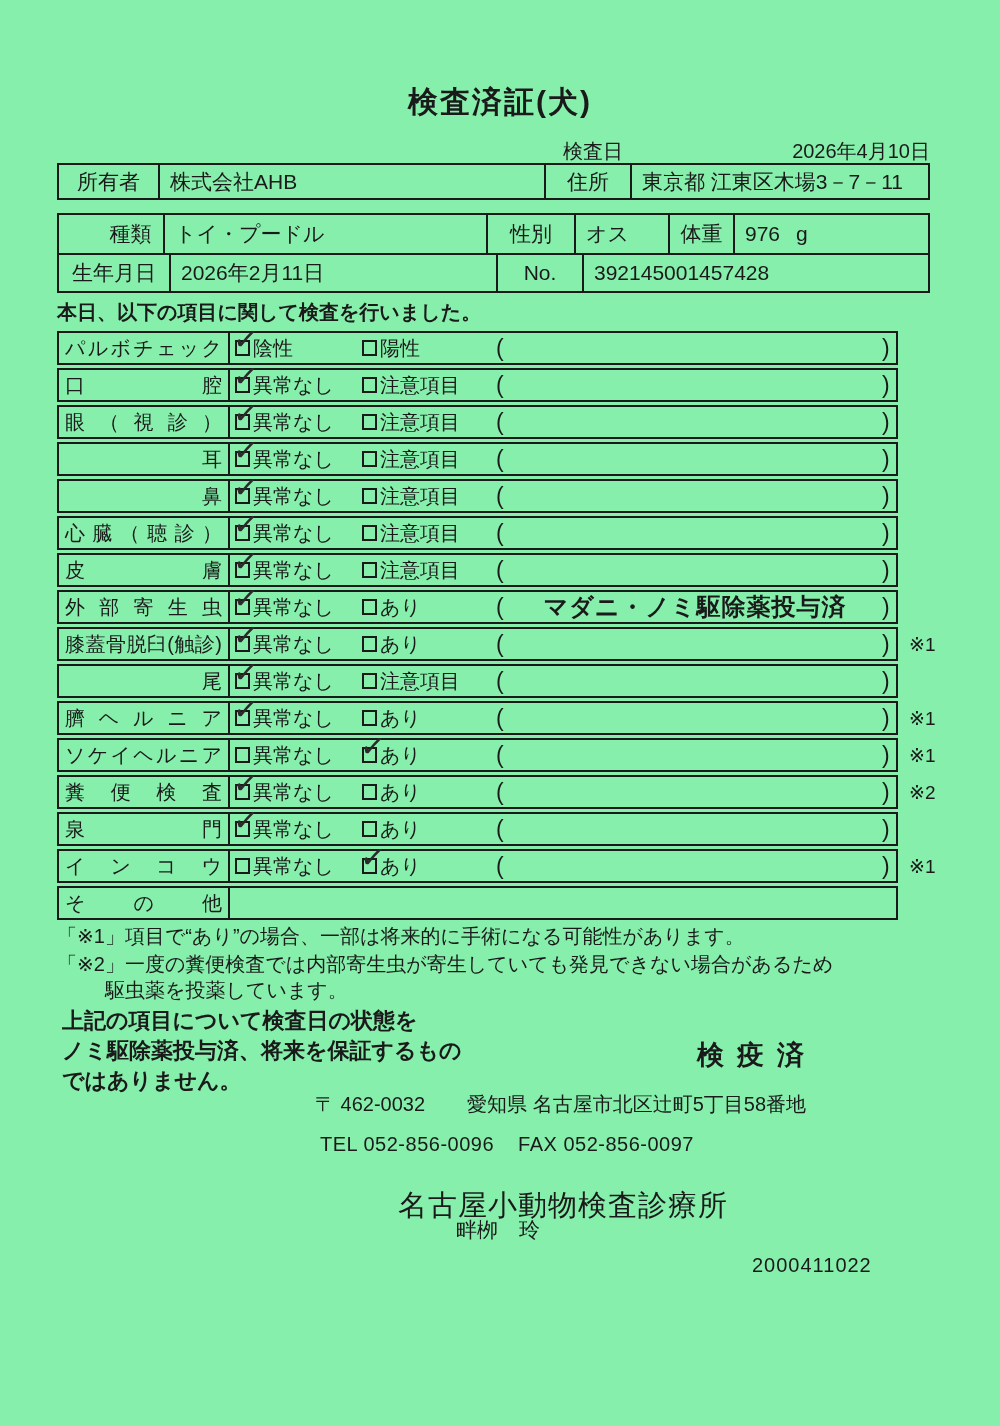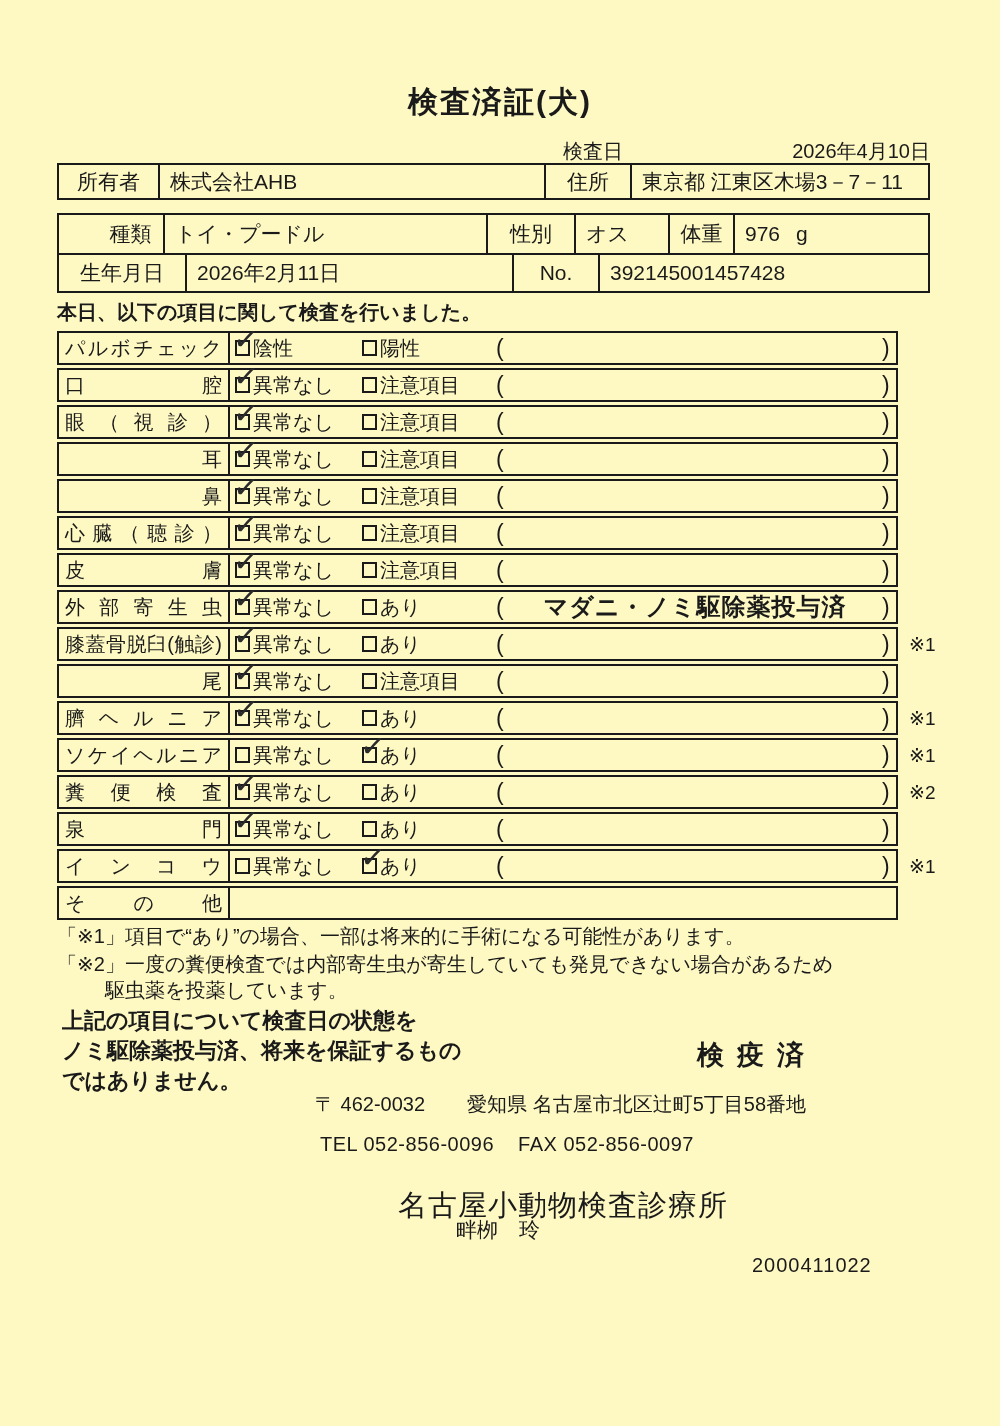--- a/index.html
+++ b/index.html
@@ -1,18 +1,18 @@
 <!DOCTYPE html>
 <html><head>
 <meta charset="utf-8">
 <style>
   * { margin:0; padding:0; box-sizing:border-box; }
   html,body { background:#ffffff; }
   body { font-family:"Liberation Sans","DejaVu Sans",sans-serif; color:#1a1a1a; }
-  .page { position:relative; width:1000px; height:1426px; background:#fef9c3; overflow:hidden; }
+  .page { position:relative; width:1000px; height:1426px; background:#86efac; overflow:hidden; }
   .abs { position:absolute; }
 
   .title { top:82px; left:0; width:1000px; text-align:center; font-size:30px; font-weight:bold; letter-spacing:2px; }
 
   .date-label { top:138px; left:563px; font-size:20px; }
   .date-value { top:138px; left:702px; width:228px; text-align:right; font-size:20px; }
 
   
   .hdr-table { border:2px solid #1a1a1a; display:flex; align-items:stretch; font-size:21px; }
   .t1 { top:163px; left:57px; width:873px; height:37px; }
@@ -28,21 +28,21 @@
   .w-ownerval { flex:1; }
   .w-addrlbl { width:88px; }
   .w-addrval { width:296px; }
 
   .w-breedlbl { width:106px;padding-left:39px; }
   .w-breedval { width:323px; }
   .w-sexlbl { width:88px; }
   .w-sexval { width:94px; }
   .w-wtlbl { width:65px; }
   .w-wtval { flex:1; padding-right:12px; gap:16px; }
-  .w-birthlbl { width:128px; }
+  .w-birthlbl { width:112px; }
   .w-birthval { width:327px; }
   .w-nolbl { width:86px; justify-content:center;text-align:center; }
   .w-noval { flex:1; padding-left:12px; }
 
   .intro { top:299px; left:57px; font-size:20px;font-weight:bold; }
 
   
   .checklist { top:331px; left:57px; width:841px; }
   .crow { position:relative; width:841px; height:34px; border:2px solid #1a1a1a; margin-bottom:3px; font-size:20px; background:#fefefe00; }
   .item { position:absolute; left:0; top:0; height:30px; width:171px; border-right:2px solid #1a1a1a; display:flex; align-items:center; padding:0 6px; }

